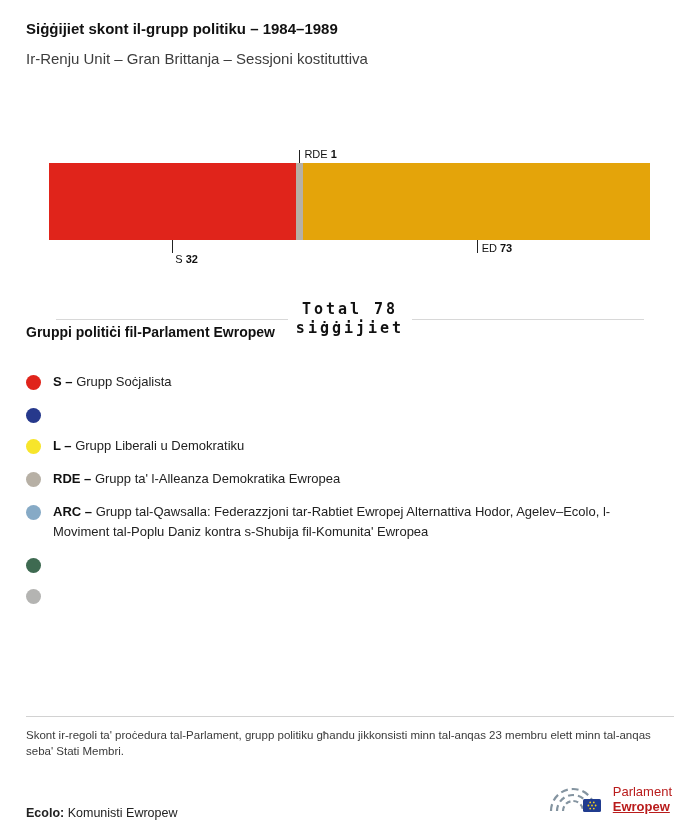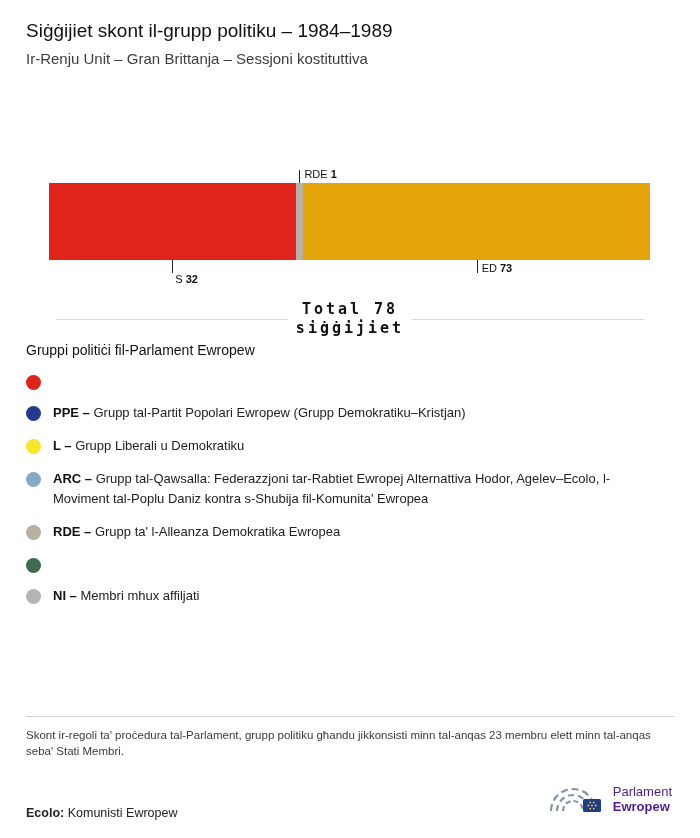--- a/index.html
+++ b/index.html
@@ -8,31 +8,31 @@
     position: relative;
     width: 700px;
     height: 838px;
     background: #ffffff;
     overflow: hidden;
   }
 
   
   .title {
     position: absolute; left: 26px; top: 20px;
-    font-size: 19px; font-weight: normal; color: #111;
+    font-size: 15px; font-weight: bold; color: #111;
   }
   .subtitle {
     position: absolute; left: 26px; top: 50px;
     font-size: 15px; font-weight: normal; color: #3d3d3d;
   }
 
   
   .bar-area {
     position: absolute; left: 49px; top: 148px;
-    width: 601px; height: 125px; margin-top: 20px;
+    width: 601px; height: 125px;
   }
   .stacked-bar {
     position: absolute; left: 0; top: 15px;
     width: 100%; height: 77px;
     display: flex; flex-direction: row;
   }
   .bar-segment { height: 100%; }
 
   .callout { position: absolute; }
   .callout .tick {
@@ -65,22 +65,22 @@
   .total-rule { flex: 1; height: 1px; background: #d8d8d8; }
   .total-text {
     text-align: center;
     font-family: "DejaVu Sans Mono", monospace;
     font-weight: bold; font-size: 15px; line-height: 19px;
     letter-spacing: 3px; color: #111; white-space: nowrap;
   }
 
   
   .legend-heading {
-    position: absolute; left: 26px; top: 342px;
-    font-size: 14px; font-weight: normal; color: #111;
+    position: absolute; left: 26px; top: 324px;
+    font-size: 14px; font-weight: bold; color: #111;
   }
   .legend {
     position: absolute; left: 26px; top: 372px; width: 640px;
   }
   .legend-item {
     display: flex; align-items: flex-start;
     margin-bottom: 13px;
   }
   .legend-dot {
     width: 15px; height: 15px; border-radius: 50%;
@@ -106,24 +106,24 @@
     font-size: 12.5px; color: #222;
   }
   .source .src-label { font-weight: bold; }
 
   .logo {
     position: absolute; right: 28px; top: 782px;
     display: flex; align-items: center;
   }
   .logo-text {
     margin-left: 8px;
-    font-size: 13px; line-height: 15px; color: #4c1d95;
+    font-size: 13px; line-height: 15px; color: #b91c1c;
   }
   .logo-text .l1 { font-weight: normal; }
-  .logo-text .l2 { font-weight: bold; }
+  .logo-text .l2 { font-weight: bold; text-decoration: underline; }
 </style>
 </head>
 <body>
 
 <div class="page">
 
   <div class="title">Siġġijiet skont il-grupp politiku – 1984–1989</div>
   <div class="subtitle">Ir-Renju Unit – Gran Brittanja – Sessjoni kostituttiva</div>
 
   <div class="bar-area">
@@ -166,43 +166,42 @@
       <div>Total 78</div>
       <div>siġġijiet</div>
     </div>
     <div class="total-rule"></div>
   </div>
 
   <div class="legend-heading">Gruppi politiċi fil-Parlament Ewropew</div>
   <div class="legend">
       <div class="legend-item">
         <div class="legend-dot" style="background: rgb(224, 36, 27);"></div>
+        <div class="legend-text"><span class="abbr">S – </span><span>Grupp Soċjalista</span></div>
       </div>
       <div class="legend-item">
         <div class="legend-dot" style="background: rgb(38, 57, 140);"></div>
-        <div class="legend-text"><span class="abbr">PPE – </span><span>Grupp tal-Partit Popolari Ewropew (Grupp Demokratiku–Kristjan)</span></div>
       </div>
       <div class="legend-item">
         <div class="legend-dot" style="background: rgb(247, 229, 43);"></div>
         <div class="legend-text"><span class="abbr">L – </span><span>Grupp Liberali u Demokratiku</span></div>
       </div>
       <div class="legend-item">
+        <div class="legend-dot" style="background: rgb(183, 176, 165);"></div>
+        <div class="legend-text"><span class="abbr">RDE – </span><span>Grupp ta' l-Alleanza Demokratika Ewropea</span></div>
+      </div>
+      <div class="legend-item">
         <div class="legend-dot" style="background: rgb(134, 170, 198);"></div>
         <div class="legend-text"><span class="abbr">ARC – </span><span>Grupp tal-Qawsalla: Federazzjoni tar-Rabtiet Ewropej Alternattiva Hodor, Agelev–Ecolo, l-Moviment tal-Poplu Daniz kontra s-Shubija fil-Komunita' Ewropea</span></div>
       </div>
       <div class="legend-item">
-        <div class="legend-dot" style="background: rgb(183, 176, 165);"></div>
-        <div class="legend-text"><span class="abbr">RDE – </span><span>Grupp ta' l-Alleanza Demokratika Ewropea</span></div>
-      </div>
-      <div class="legend-item">
         <div class="legend-dot" style="background: rgb(62, 106, 81);"></div>
       </div>
       <div class="legend-item">
         <div class="legend-dot" style="background: rgb(180, 180, 178);"></div>
-        <div class="legend-text"><span class="abbr">NI – </span><span>Membri mhux affiljati</span></div>
       </div>
     </div>
 
   <div class="divider"></div>
 
   <div class="footnote">Skont ir-regoli ta' proċedura tal-Parlament, grupp politiku għandu jikkonsisti minn tal-anqas 23 membru elett minn tal-anqas seba' Stati Membri.</div>
 
   <div class="source">
     <span class="src-label">Ecolo:</span>
     <span>Komunisti Ewropew</span>

